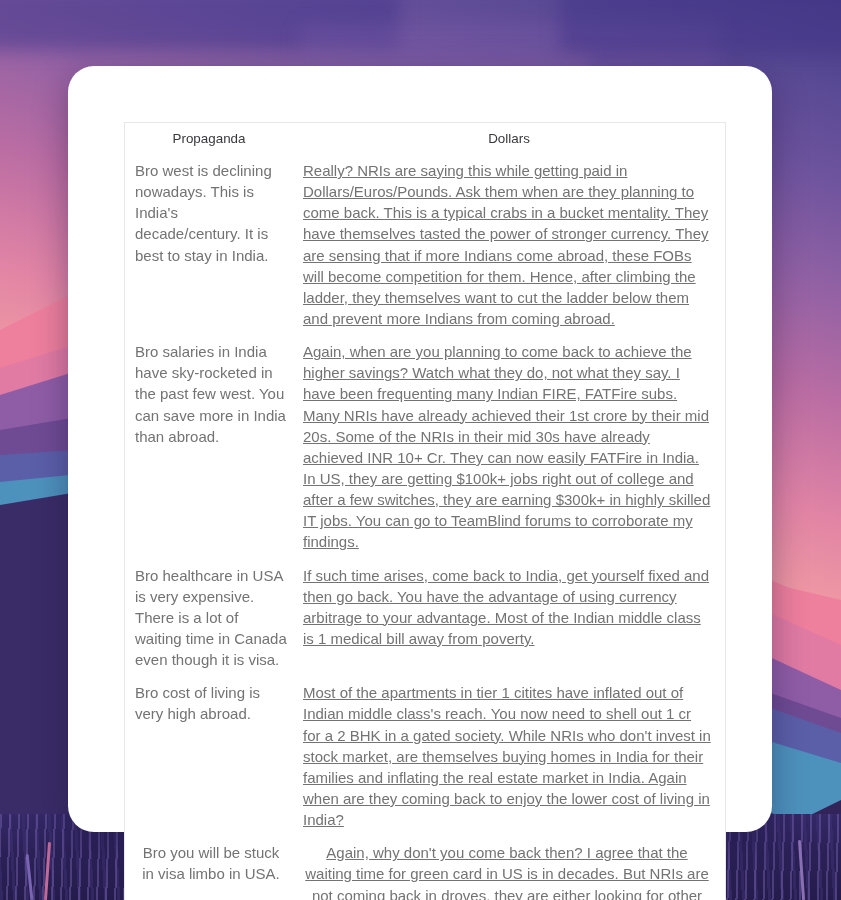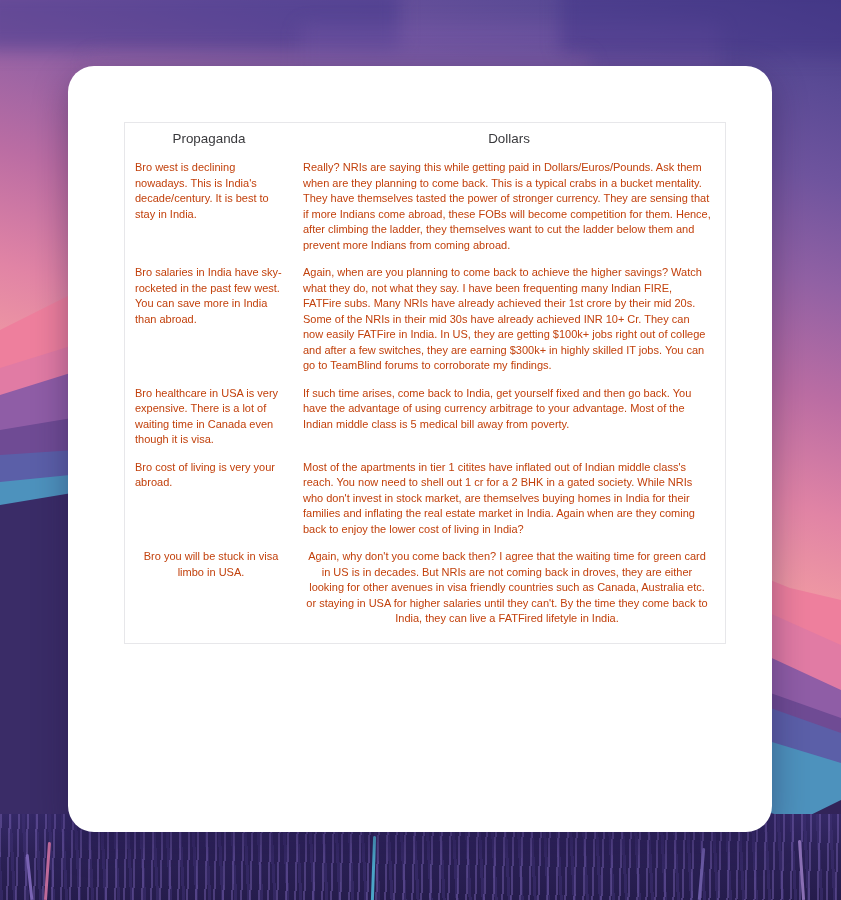--- a/index.html
+++ b/index.html
@@ -48,25 +48,25 @@
     border:1px solid #e7e7ea;
     background:#fff;
   }
   table.compare th {
     font-weight:400; font-size:13.4px; color:#39393c;
     text-align:center; vertical-align:top;
     padding:8px 8px 2px;
   }
   table.compare td {
     vertical-align:top;
-    font-size:11px; line-height:1.41; color:#c2410c;
+    font-size:15px; line-height:1.41; color:#737373;
     padding:12px 10px 0 10px;
   }
   table.compare td.prop { width:152px; padding-right:6px; }
-  table.compare td.real { padding-right:14px; }
+  table.compare td.real { padding-right:14px;text-decoration:underline; }
   table.compare tr:last-child td { padding-bottom:16px;text-align:center; }
 </style>
 </head>
 <body>
 
 <div class="sky"></div>
 <div class="cloud c1"></div>
 <div class="cloud c2"></div>
 <div class="cloud c3"></div>
 <div class="cloud c4"></div>
@@ -103,24 +103,24 @@
           <tr>
             <td class="prop">Bro west is declining nowadays. This is India's decade/century. It is best to stay in India.</td>
             <td class="real">Really? NRIs are saying this while getting paid in Dollars/Euros/Pounds. Ask them when are they planning to come back. This is a typical crabs in a bucket mentality. They have themselves tasted the power of stronger currency. They are sensing that if more Indians come abroad, these FOBs will become competition for them. Hence, after climbing the ladder, they themselves want to cut the ladder below them and prevent more Indians from coming abroad.</td>
           </tr>
           <tr>
             <td class="prop">Bro salaries in India have sky-rocketed in the past few west. You can save more in India than abroad.</td>
             <td class="real">Again, when are you planning to come back to achieve the higher savings? Watch what they do, not what they say. I have been frequenting many Indian FIRE, FATFire subs. Many NRIs have already achieved their 1st crore by their mid 20s. Some of the NRIs in their mid 30s have already achieved INR 10+ Cr. They can now easily FATFire in India. In US, they are getting $100k+ jobs right out of college and after a few switches, they are earning $300k+ in highly skilled IT jobs. You can go to TeamBlind forums to corroborate my findings.</td>
           </tr>
           <tr>
             <td class="prop">Bro healthcare in USA is very expensive. There is a lot of waiting time in Canada even though it is visa.</td>
-            <td class="real">If such time arises, come back to India, get yourself fixed and then go back. You have the advantage of using currency arbitrage to your advantage. Most of the Indian middle class is 5 medical bill away from poverty.</td>
+            <td class="real">If such time arises, come back to India, get yourself fixed and then go back. You have the advantage of using currency arbitrage to your advantage. Most of the Indian middle class is 1 medical bill away from poverty.</td>
           </tr>
           <tr>
-            <td class="prop">Bro cost of living is very your abroad.</td>
+            <td class="prop">Bro cost of living is very high abroad.</td>
             <td class="real">Most of the apartments in tier 1 citites have inflated out of Indian middle class's reach. You now need to shell out 1 cr for a 2 BHK in a gated society. While NRIs who don't invest in stock market, are themselves buying homes in India for their families and inflating the real estate market in India. Again when are they coming back to enjoy the lower cost of living in India?</td>
           </tr>
           <tr>
             <td class="prop">Bro you will be stuck in visa limbo in USA.</td>
             <td class="real">Again, why don't you come back then? I agree that the waiting time for green card in US is in decades. But NRIs are not coming back in droves, they are either looking for other avenues in visa friendly countries such as Canada, Australia etc. or staying in USA for higher salaries until they can't. By the time they come back to India, they can live a FATFired lifetyle in India.</td>
           </tr>
         </tbody>
     </table>
   </div>
 </div>

